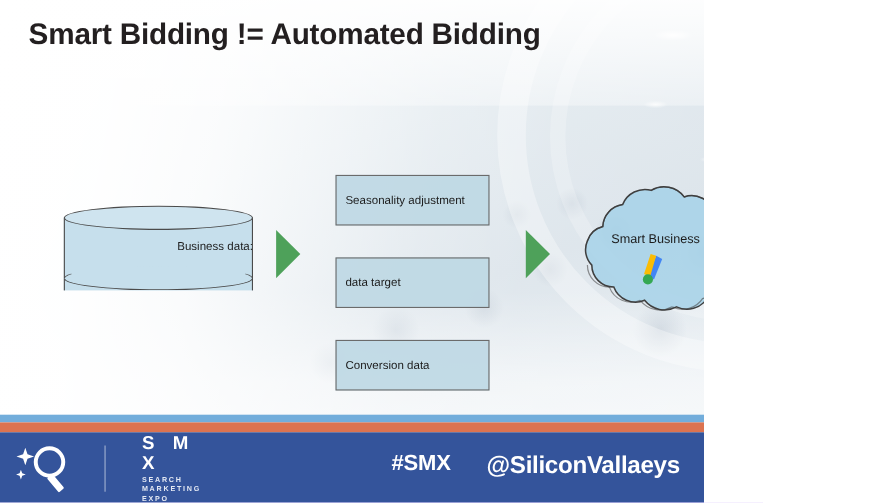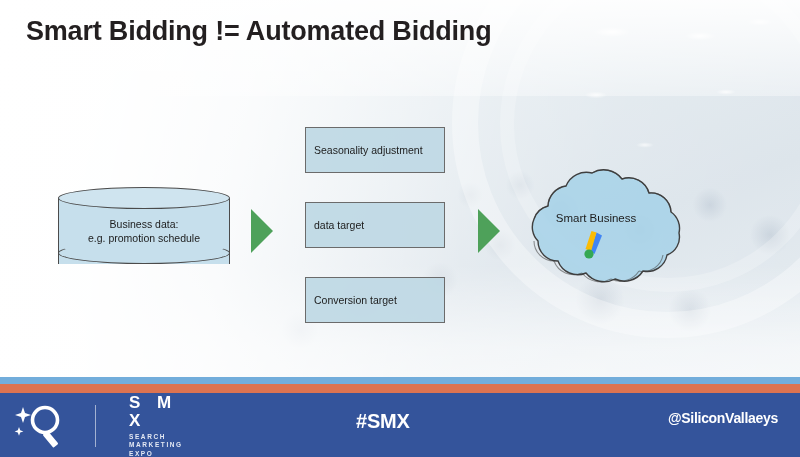--- a/index.html
+++ b/index.html
@@ -5,21 +5,21 @@
   html, body {
     margin: 0;
     padding: 0;
     background: #ffffff;
   }
   body {
     font-family: "Liberation Sans", sans-serif;
   }
   .slide {
     position: relative;
-    width: 800px;
+    width: 640px;
     height: 457px;
     overflow: hidden;
     background: #8b5cf6;
   }
 
   
   .bg-photo {
     position: absolute;
     inset: 0;
     background:
@@ -134,21 +134,21 @@
     width: 172px; height: 22px;
     box-sizing: border-box;
     background: #cfe4ef;
     border: 1px solid #4b4b4b;
     border-radius: 50%;
   }
   .cyl-label {
     position: absolute;
     left: 0; top: 30px;
     width: 172px;
-    text-align: center;
+    text-align: right;
     font-size: 10.5px;
     color: #1c1c1c;
     line-height: 14px;
   }
 
   
   .arrow {
     position: absolute;
     width: 0; height: 0;
     border-top: 22px solid transparent;
@@ -162,20 +162,21 @@
   .obox {
     position: absolute;
     left: 305px;
     width: 140px;
     height: 46px;
     box-sizing: border-box;
     background: rgba(190,216,228,.92);
     border: 1px solid #6b6b6b;
     display: flex;
     align-items: center;
+    margin-top: 32px;
   }
   .obox span {
     padding-left: 8px;
     font-size: 10.5px;
     color: #1c1c1c;
   }
   .obox-1 { top: 127px; }
   .obox-2 { top: 202px; }
   .obox-3 { top: 277px; }
 
@@ -259,21 +260,21 @@
     top: 410px;
     font-size: 20px;
     font-weight: bold;
     color: #ffffff;
     letter-spacing: -0.2px;
   }
   .handle {
     position: absolute;
     right: 22px;
     top: 410px;
-    font-size: 14px;
+    font-size: 22px;
     font-weight: bold;
     color: #ffffff;
     letter-spacing: -0.3px;
   }
 </style>
 </head>
 <body>
 
 <div class="slide">
 
@@ -284,35 +285,34 @@
   <div class="bg-top"></div>
 
   <div class="title">Smart Bidding != Automated Bidding</div>
 
   <div class="cylinder">
     <div class="cyl-body"></div>
     <div class="cyl-bottom"></div>
     <div class="cyl-top"></div>
     <div class="cyl-label">
       <div>Business data:</div>
-      <div>e.g. promotion schedule</div>
     </div>
   </div>
 
   <div class="arrow arrow-1"></div>
   <div class="arrow arrow-2"></div>
 
   <div class="obox obox-1">
     <span>Seasonality adjustment</span>
   </div>
   <div class="obox obox-2">
     <span>data target</span>
   </div>
   <div class="obox obox-3">
-    <span>Conversion target</span>
+    <span>Conversion data</span>
   </div>
 
   <div class="cloud">
     <svg width="176" height="124" viewBox="0 0 176 124">
       <path d="M40 38 a21 21 0 0 1 18 -20 a22 22 0 0 1 26 -13 a23 23 0 0 1 30 6
                a21 21 0 0 1 27 14 a20 20 0 0 1 22 19 a20 20 0 0 1 8 21
                a19 19 0 0 1 -12 22 a20 20 0 0 1 -24 16 a22 22 0 0 1 -28 8
                a23 23 0 0 1 -29 -6 a21 21 0 0 1 -28 -12 a20 20 0 0 1 -20 -20
                a20 20 0 0 1 -4 -22 a20 20 0 0 1 14 -13 Z" fill="#a7d3e8" fill-opacity="0.88" stroke="#3f3f3f" stroke-width="1.4"></path>
       <path d="M58 18 a21 21 0 0 0 -18 20" fill="none" stroke="#3f3f3f" stroke-width="1.1" stroke-opacity=".55"></path>

